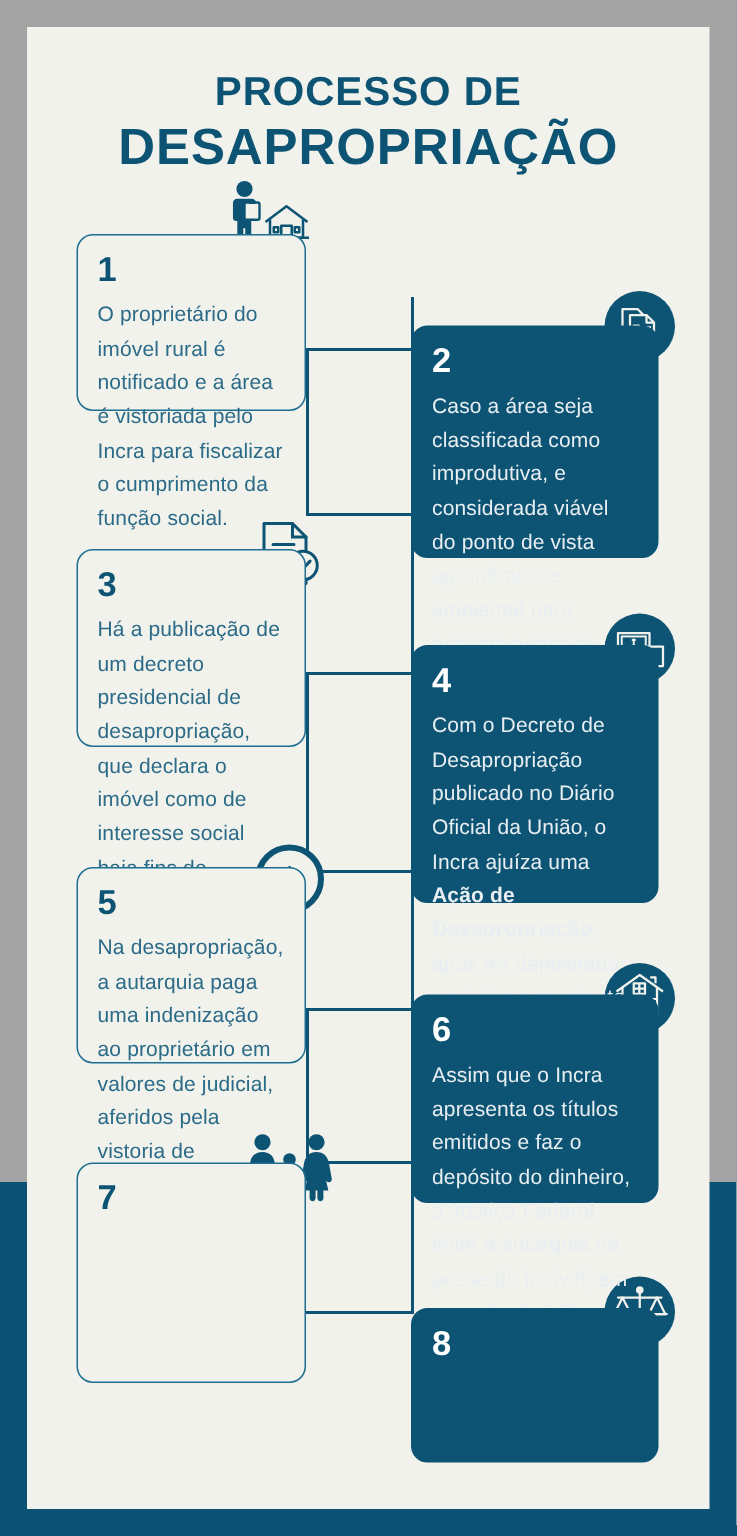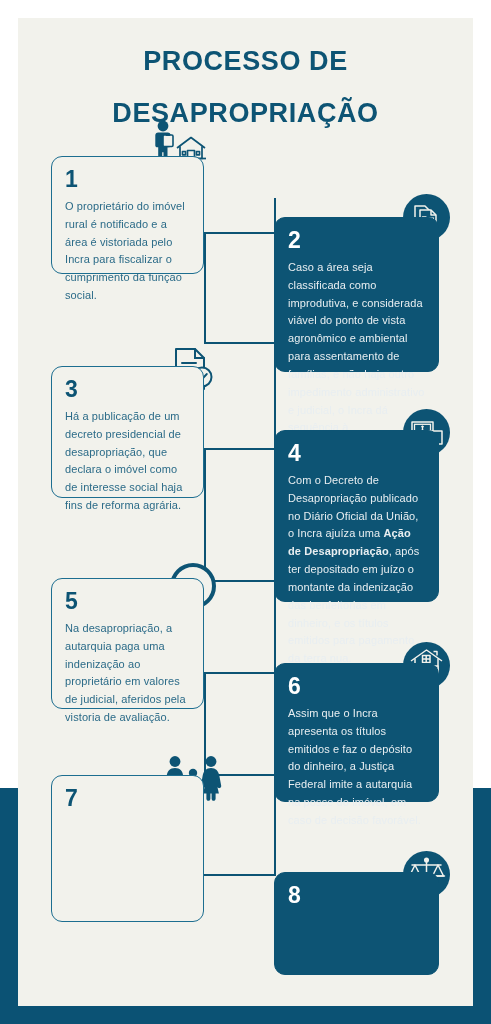--- a/index.html
+++ b/index.html
@@ -5,21 +5,21 @@
   html,body{margin:0;padding:0;}
   body{
     width:491px;height:1024px;
     background:#0b5274;
     font-family:"Liberation Sans", sans-serif;
     overflow:hidden;
   }
   #poster{
     position:relative;
     width:491px;height:788px;
-    background:#ffffff;
+    background:#a3a3a3;
     box-sizing:border-box;
     padding:18px 18px;
   }
   #canvas{
     position:relative;
     width:455px;height:988px;
     background:#f2f2ec;
     overflow:hidden;
   }
 
@@ -28,21 +28,21 @@
     position:absolute;
     left:0;right:0;top:28px;
     text-align:center;
     color:#0d5474;
     font-weight:bold;
     font-size:27px;
     line-height:1.18;
     letter-spacing:.6px;
     font-family:"Liberation Sans", sans-serif;
   }
-  .title .l2{display:block;font-size:27px;margin-top:20px;}
+  .title .l2{display:block;font-size:34px;}
 
   
   .conn{position:absolute;background:#0d5474;}
   .conn.h{height:2px;}
   .conn.v{width:2px;}
 
   
   .card{
     position:absolute;
     box-sizing:border-box;
@@ -59,21 +59,21 @@
   .card .num{
     font-weight:bold;
     font-size:23px;
     line-height:1;
     margin:0 0 7px 0;
     letter-spacing:.5px;
   }
   .card.light .num{color:#0d5474;}
   .card.dark  .num{color:#ffffff;}
   .card .body{
-    font-size:11px;
+    font-size:14px;
     line-height:1.62;
     letter-spacing:.1px;
   }
   .card.light .body{color:#2b6b88;}
   .card.dark  .body{color:#e8eef1;}
   .card .body b{font-weight:bold;}
   .card .inner{padding:11px 13px 12px 13px;}
 
   
   .icon{

